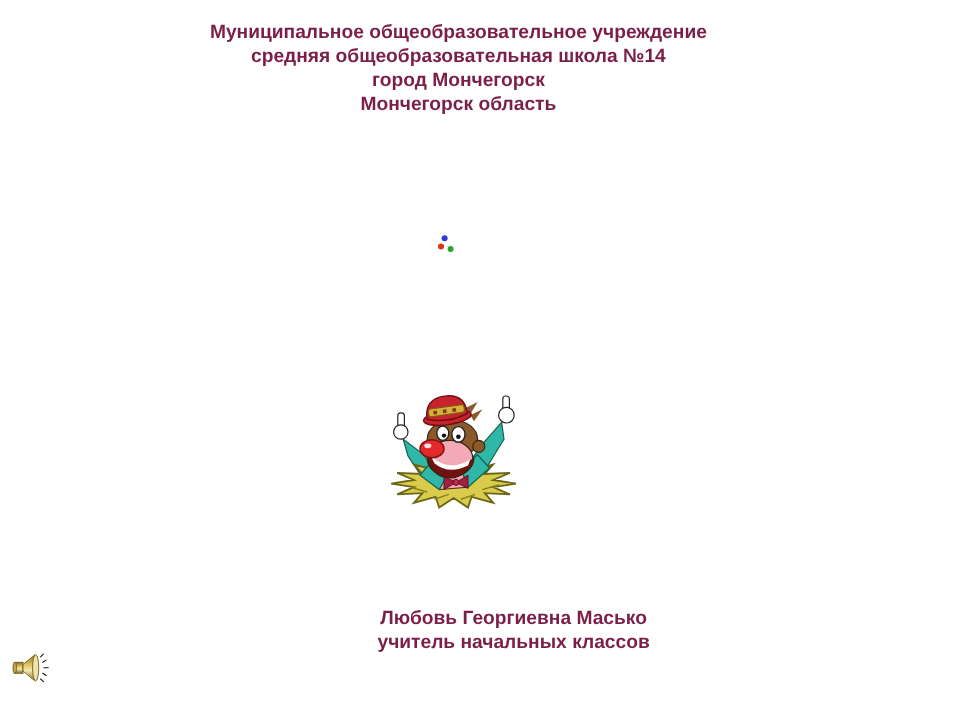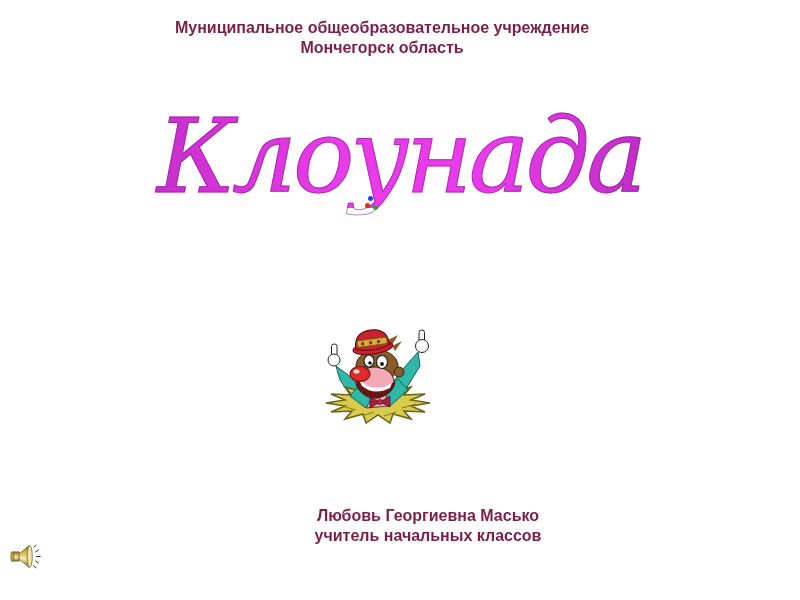--- a/index.html
+++ b/index.html
@@ -41,24 +41,25 @@
   }
   .speaker{position:absolute;left:10px;top:542px;width:33px;height:29px;cursor:pointer;}
 </style>
 </head>
 <body>
 
 <div class="slide">
 
   <div class="header">
     <div>Муниципальное общеобразовательное учреждение</div>
+    <div>средняя общеобразовательная школа №14</div>
+    <div>город Мончегорск</div>
     <div>Мончегорск область</div>
   </div>
 
-  <div class="title">Клоунада</div>
 
   <div class="sparkle">
     <span class="dot dot-blue"></span>
     <span class="dot dot-red"></span>
     <span class="dot dot-green"></span>
   </div>
 
   <svg class="clown" viewBox="0 0 114 98" xmlns="http://www.w3.org/2000/svg">
 
     <polygon points="96,24 80,42 70,56 82,64 98,38" fill="#2FB8A8" stroke="#145E52" stroke-width="1"></polygon>

